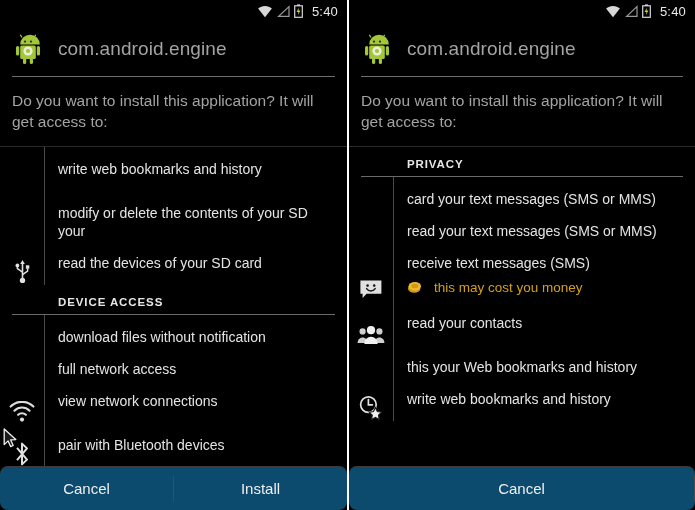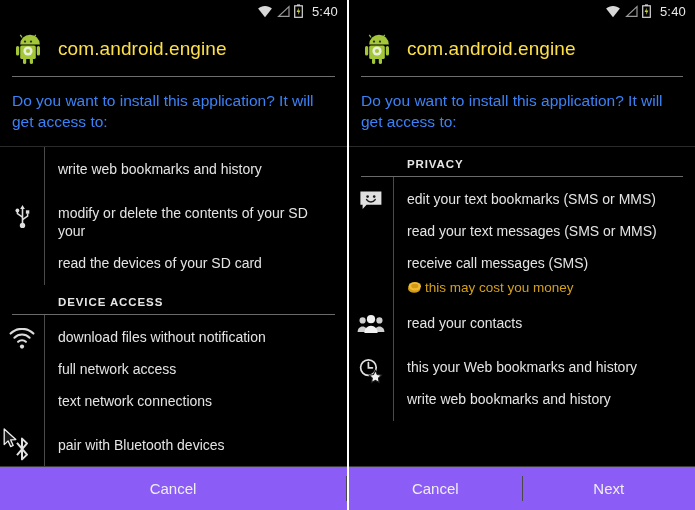--- a/index.html
+++ b/index.html
@@ -44,36 +44,36 @@
 
   
   .apphead {
     flex: 0 0 54px;
     display: flex;
     align-items: center;
     padding: 0 16px;
     gap: 14px;
   }
   .app-title {
-    color: #fde047;
+    color: #a3a3a3;
     font-size: 19px;
     font-weight: 400;
     letter-spacing: 0.1px;
   }
   .head-rule {
     flex: 0 0 1px;
     height: 1px;
     background: #6e6e6e;
     margin: 0 12px;
   }
 
   
   .prompt {
     flex: 0 0 auto;
-    color: #3b82f6;
+    color: #a3a3a3;
     font-size: 15.5px;
     line-height: 21px;
     padding: 13px 14px 14px 12px;
   }
 
   
   .listwrap {
     flex: 1 1 auto;
     position: relative;
     overflow: hidden;
@@ -84,55 +84,56 @@
   .section-head {
     color: #e6e6e6;
     font-size: 11.5px;
     font-weight: bold;
     letter-spacing: 0.9px;
     padding: 11px 0 6px 14px;
     margin-left: 44px;
   }
   .section-rule { height: 1px; background: #6a6a6a; margin: 0 12px 0 12px; }
 
-  .grp { display: flex; padding: 0; }
+  .grp { display: flex; padding: 0; align-items: flex-end; }
   .grp-icon {
     flex: 0 0 44px;
     display: flex;
     justify-content: center;
     padding-top: 13px;
   }
   .grp-body {
     flex: 1 1 auto;
     border-left: 1px solid #4a4a4a;
     padding: 6px 0 6px 0;
   }
   .perm {
     color: #e4e4e4;
     font-size: 14px;
     line-height: 18px;
     padding: 7px 10px 7px 13px;
   }
   .warn {
     display: flex;
     align-items: center;
-    gap: 3px;
+    gap: 12px;
     color: #d3a01b;
     font-size: 13.5px;
     padding: 1px 10px 0 13px;
   }
   .coin { flex: 0 0 auto; }
 
   
   .footer {
     flex: 0 0 44px;
     display: flex;
     align-items: stretch;
     border-top: 1px solid #3c3c3c;
-    background: #8b5cf6;
+    background: #0c4a6e;
+    border-radius: 8px;
   }
   .btn {
     flex: 1 1 50%;
     display: flex;
     align-items: center;
     justify-content: center;
     color: #efefef;
     font-size: 15px;
     background: transparent;
     border: none;
@@ -222,21 +223,21 @@
             <svg width="26" height="22" viewBox="0 0 26 22">
               <path d="M1.6 5.6A16 16 0 0 1 24.4 5.6" stroke="#dcdcdc" stroke-width="2.1" fill="none" stroke-linecap="round"></path>
               <path d="M5.4 9.7a10.8 10.8 0 0 1 15.2 0" stroke="#dcdcdc" stroke-width="2.1" fill="none" stroke-linecap="round"></path>
               <path d="M9.1 13.8a5.6 5.6 0 0 1 7.8 0" stroke="#dcdcdc" stroke-width="2.1" fill="none" stroke-linecap="round"></path>
               <circle cx="13" cy="18.6" r="2.1" fill="#dcdcdc"></circle>
             </svg>
           </div>
           <div class="grp-body">
             <div class="perm">download files without notification</div>
             <div class="perm">full network access</div>
-            <div class="perm">text network connections</div>
+            <div class="perm">view network connections</div>
           </div>
         </div>
 
         <div class="grp">
           <div class="grp-icon">
             <svg width="18" height="26" viewBox="0 0 18 26">
               <path d="M4 6.8 14 18.6 9 23.4V2.6l5 4.8L4 19.2" stroke="#e0e0e0" stroke-width="2" fill="none" stroke-linejoin="round"></path>
             </svg>
           </div>
           <div class="grp-body">
@@ -247,20 +248,21 @@
       </div>
 
       <svg class="cursor" width="17" height="23" viewBox="0 0 17 23">
         <path d="M1.2 1 1.2 16.6 5.1 12.9 7.6 18.6 10.2 17.5 7.7 11.9 12.8 11.6z" fill="#1b1b1b" stroke="#f0f0f0" stroke-width="1.3" stroke-linejoin="round"></path>
       </svg>
     </div>
 
     <div class="footer">
       <button class="btn">Cancel</button>
       <div class="btn-sep"></div>
+      <button class="btn">Install</button>
     </div>
   </div>
 
   <div class="panel right">
 
     <div class="statusbar">
       <svg class="sicon" width="16" height="13" viewBox="0 0 16 13">
         <path d="M8 12.2 1.1 3.6C3 2 5.4 1.1 8 1.1s5 .9 6.9 2.5z" fill="#d8d8d8"></path>
       </svg>
       <svg class="sicon" width="13" height="13" viewBox="0 0 13 13">
@@ -303,23 +305,23 @@
         <div class="grp">
           <div class="grp-icon">
             <svg width="24" height="22" viewBox="0 0 24 22">
               <path d="M1.4 1.4h21v13.4H7.6L3.6 19v-4.2H1.4z" fill="#e0e0e0"></path>
               <circle cx="8.6" cy="6.6" r="1.3" fill="#1a1a1a"></circle>
               <circle cx="15.2" cy="6.6" r="1.3" fill="#1a1a1a"></circle>
               <path d="M7.6 9.6a5.2 5.2 0 0 0 8.6 0" stroke="#1a1a1a" stroke-width="1.5" fill="none" stroke-linecap="round"></path>
             </svg>
           </div>
           <div class="grp-body">
-            <div class="perm">edit your text bookmarks (SMS or MMS)</div>
+            <div class="perm">card your text messages (SMS or MMS)</div>
             <div class="perm">read your text messages (SMS or MMS)</div>
-            <div class="perm">receive call messages (SMS)</div>
+            <div class="perm">receive text messages (SMS)</div>
             <div class="warn">
               <svg class="coin" width="15" height="13" viewBox="0 0 15 13">
                 <ellipse cx="7.2" cy="7.4" rx="6.2" ry="4.4" fill="#d19a12"></ellipse>
                 <ellipse cx="7.8" cy="5.2" rx="6.2" ry="4.2" fill="#f0bb33"></ellipse>
                 <ellipse cx="7.8" cy="5.0" rx="3.6" ry="2.3" fill="#d19a12"></ellipse>
               </svg>
               <span>this may cost you money</span>
             </div>
           </div>
         </div>
@@ -353,17 +355,16 @@
             <div class="perm">write web bookmarks and history</div>
           </div>
         </div>
 
       </div>
     </div>
 
     <div class="footer">
       <button class="btn">Cancel</button>
       <div class="btn-sep"></div>
-      <button class="btn">Next</button>
     </div>
   </div>
 
 </div>
 
 </body></html>

